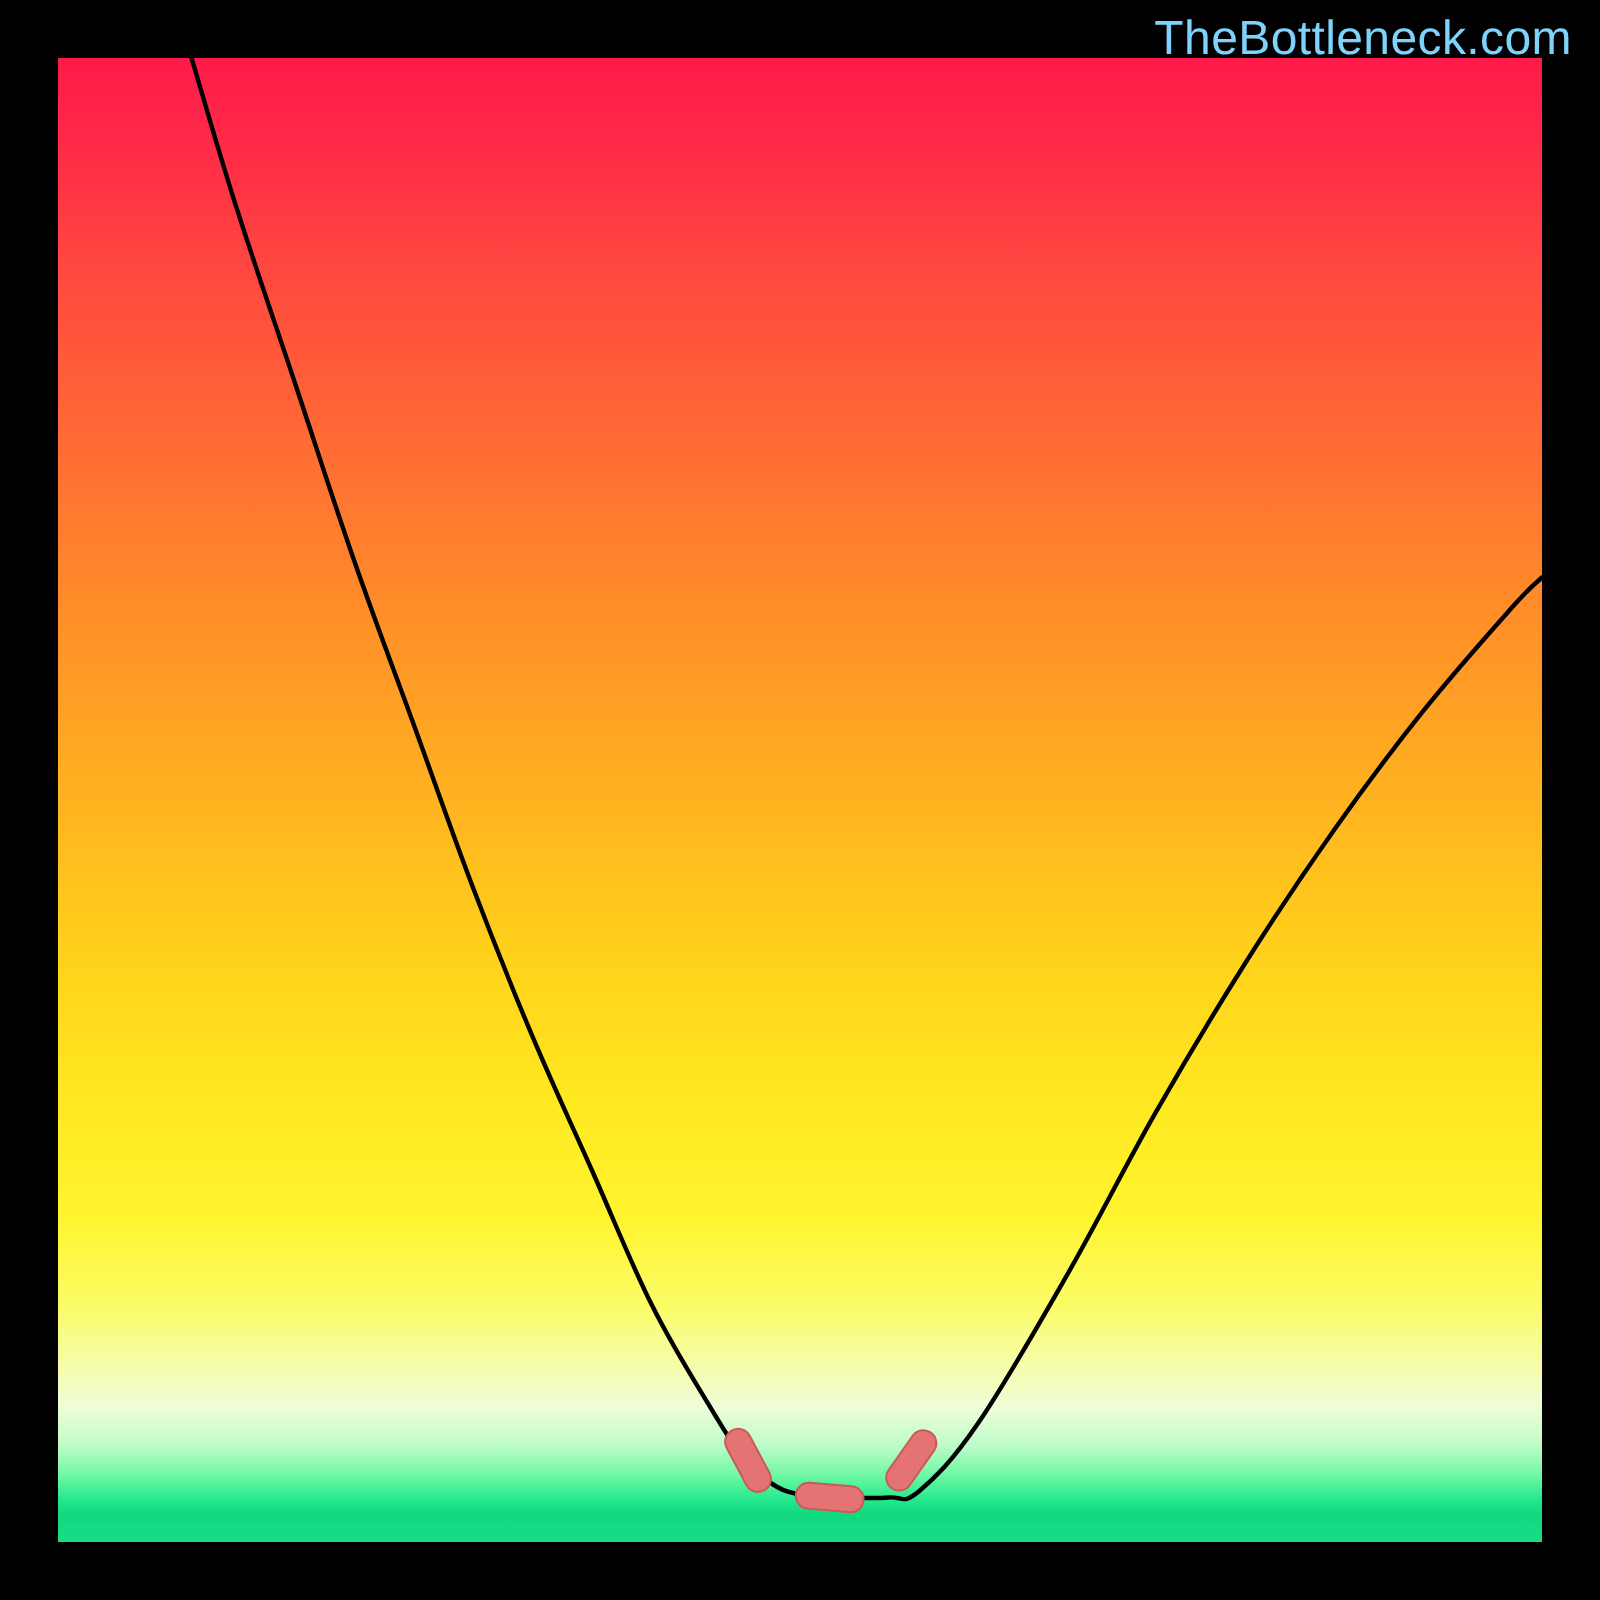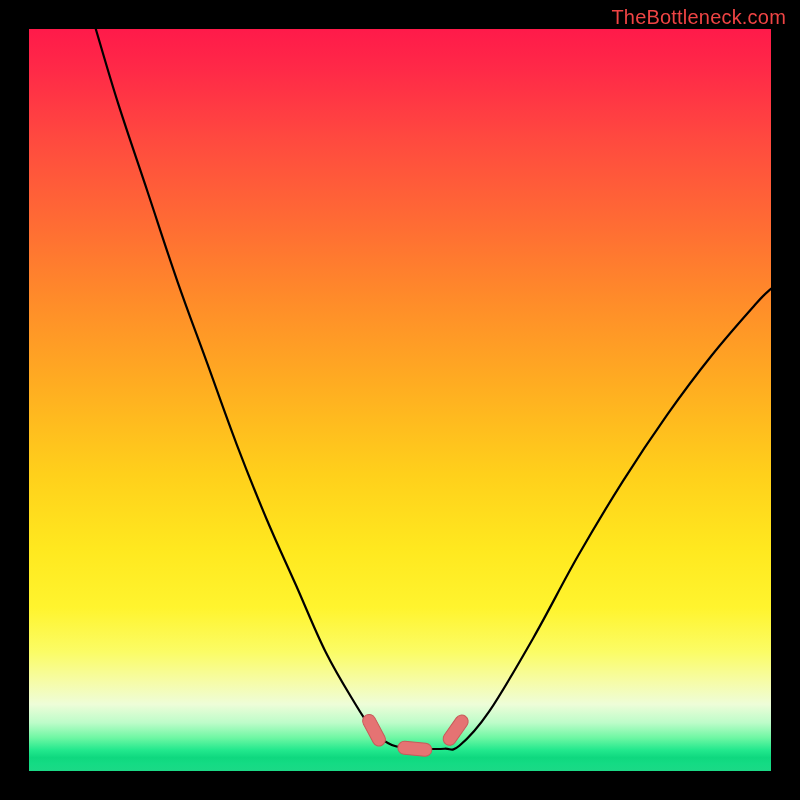--- a/index.html
+++ b/index.html
@@ -52,22 +52,22 @@
   .curve-svg {
     position: absolute;
     inset: 0;
     width: 100%;
     height: 100%;
   }
   .watermark {
     position: absolute;
     top: 6px;
     right: 14px;
-    color: #ef4444;
-    font-size: 20px;
+    color: #7dd3fc;
+    font-size: 24px;
     font-weight: 500;
     letter-spacing: 0.2px;
     user-select: none;
   }
 </style>
 </head>
 <body>
 
 <div class="frame">
   <div class="watermark">TheBottleneck.com</div>

